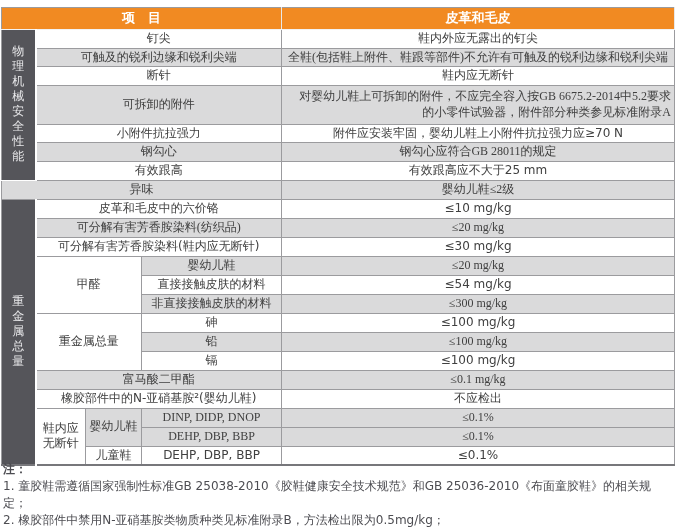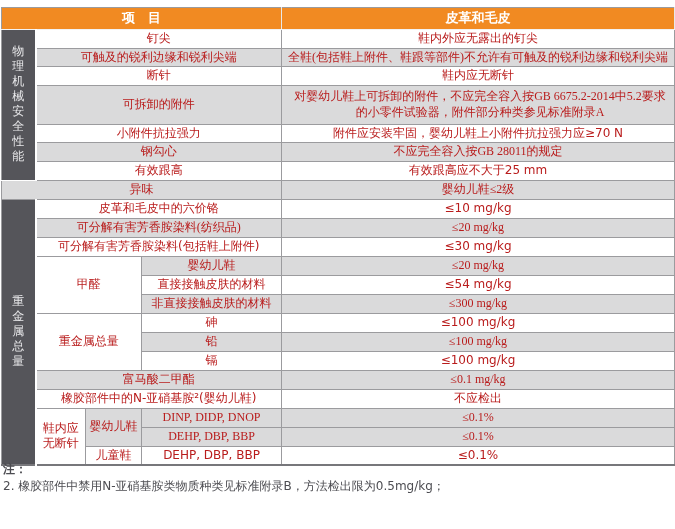--- a/index.html
+++ b/index.html
@@ -21,21 +21,21 @@
     border: 1px solid #85858A;
     border-bottom: 2px solid #77777B;
     font-size: 12px;
   }
   td {
     border: 1px solid #9B9B9E;
     text-align: center;
     vertical-align: middle;
     padding: 1px 3px;
     line-height: 1.3;
-    color: #b91c1c;
+    color: #404040;
   }
   tr.hr  { height: 22px; }
   tr.r18 { height: 18px; }
   tr.r39 { height: 39px; }
   tr.r19 { height: 19px; }
 
   td.hdr {
     background: #F18A22;
     color: #FFFFFF;
     font-weight: bold;
@@ -53,21 +53,21 @@
   .vtext {
     display: inline-block;
     width: 13px;
     word-break: break-all;
     line-height: 15px;
     font-size: 12px;
     text-align: center;
   }
   td.w { background: #FFFFFF; }
   td.g { background: #DADADB; font-family: Liberation Serif, serif; }
-  td.left { text-align: center; padding-left: 7px; margin-left: 7px; }
+  td.left { text-align: right; padding-left: 7px; margin-left: 7px; }
 
   .notes {
     position: absolute; top: 461px; left: 3px; width: 669px;
     font-size: 12px; line-height: 17px; color: #4D4D52;
   }
   .notes .notes-label { font-weight: bold; }
 </style>
 </head>
 <body>
 
@@ -104,21 +104,21 @@
     <tr class="r39">
       <td class="g" colspan="3">可拆卸的附件</td>
       <td class="g left">对婴幼儿鞋上可拆卸的附件，不应完全容入按GB 6675.2-2014中5.2要求的小零件试验器，附件部分种类参见标准附录A</td>
     </tr>
     <tr class="r18">
       <td class="w" colspan="3">小附件抗拉强力</td>
       <td class="w">附件应安装牢固，婴幼儿鞋上小附件抗拉强力应≥70 N</td>
     </tr>
     <tr class="r18">
       <td class="g" colspan="3">钢勾心</td>
-      <td class="g">不应完全容入按GB 28011的规定</td>
+      <td class="g">钢勾心应符合GB 28011的规定</td>
     </tr>
     <tr class="r18">
       <td class="w" colspan="3">有效跟高</td>
       <td class="w">有效跟高应不大于25 mm</td>
     </tr>
 
     <tr class="r19">
       <td class="g" colspan="4">异味</td>
       <td class="g">婴幼儿鞋≤2级</td>
     </tr>
@@ -126,21 +126,21 @@
     <tr class="r19">
       <td class="dark" rowspan="14"><span class="vtext">重金属总量</span></td>
       <td class="w" colspan="3">皮革和毛皮中的六价铬</td>
       <td class="w">≤10 mg/kg</td>
     </tr>
     <tr class="r19">
       <td class="g" colspan="3">可分解有害芳香胺染料(纺织品)</td>
       <td class="g">≤20 mg/kg</td>
     </tr>
     <tr class="r19">
-      <td class="w" colspan="3">可分解有害芳香胺染料(包括鞋上附件)</td>
+      <td class="w" colspan="3">可分解有害芳香胺染料(鞋内应无断针)</td>
       <td class="w">≤30 mg/kg</td>
     </tr>
     <tr class="r19">
       <td class="w" colspan="2" rowspan="3">甲醛</td>
       <td class="g">婴幼儿鞋</td>
       <td class="g">≤20 mg/kg</td>
     </tr>
     <tr class="r19">
       <td class="w">直接接触皮肤的材料</td>
       <td class="w">≤54 mg/kg</td>
@@ -183,17 +183,18 @@
     <tr class="r19">
       <td class="w">儿童鞋</td>
       <td class="w">DEHP, DBP, BBP</td>
       <td class="w">≤0.1%</td>
     </tr>
   </tbody>
     </table>
 
   <div class="notes">
     <div class="notes-label">注：</div>
+    <div>1. 童胶鞋需遵循国家强制性标准GB 25038-2010《胶鞋健康安全技术规范》和GB 25036-2010《布面童胶鞋》的相关规定；</div>
     <div>2. 橡胶部件中禁用N-亚硝基胺类物质种类见标准附录B，方法检出限为0.5mg/kg；</div>
 
   </div>
 
 </div>
 
 </body></html>

